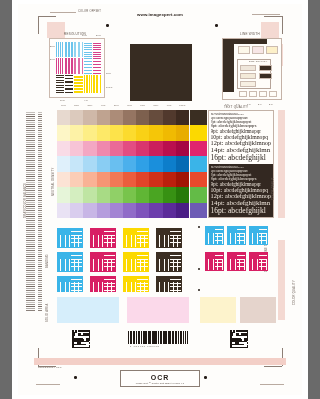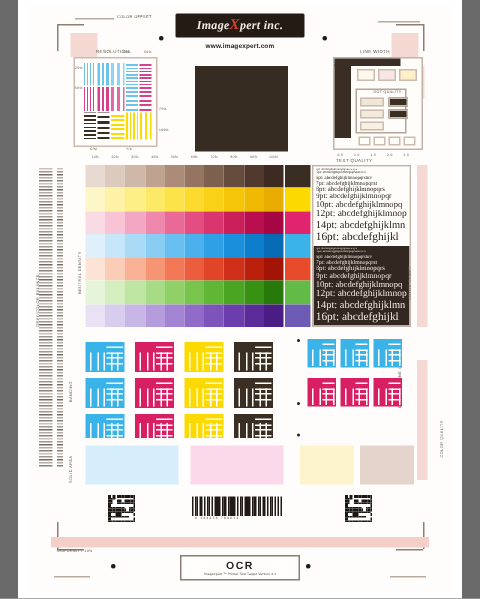--- a/index.html
+++ b/index.html
@@ -195,21 +195,20 @@
 
   <div class="dot" style="left:94px;top:24px;width:2.6px;height:2.6px;"></div>
   <div class="dot" style="left:203px;top:24px;width:2.6px;height:2.6px;"></div>
   <div class="dot" style="left:62px;top:376px;width:2.6px;height:2.6px;"></div>
   <div class="dot" style="left:192px;top:376px;width:2.6px;height:2.6px;"></div>
   <div class="dot" style="left:186px;top:226px;width:2.4px;height:2.4px;"></div>
   <div class="dot" style="left:186px;top:268px;width:2.4px;height:2.4px;"></div>
   <div class="dot" style="left:186px;top:289px;width:2.4px;height:2.4px;"></div>
 
   <div id="logo-block">
-    <div id="logo-badge"><span>Image</span><span class="x">X</span><span>pert inc.</span></div>
     <div id="logo-url">www.imagexpert.com</div>
   </div>
 
   <div id="solid-black-patch"></div>
 
   <div class="lbl" style="left:52px;top:32px;font-size:3px;">RESOLUTION</div>
   <div id="resolution-panel">
     <div class="res-grid">
       <div class="res-col">
         <div class="res-stripes" style="height:30%;background:repeating-linear-gradient(90deg,#6cc4ec 0 1px,#fff 1px 2px);"></div>

